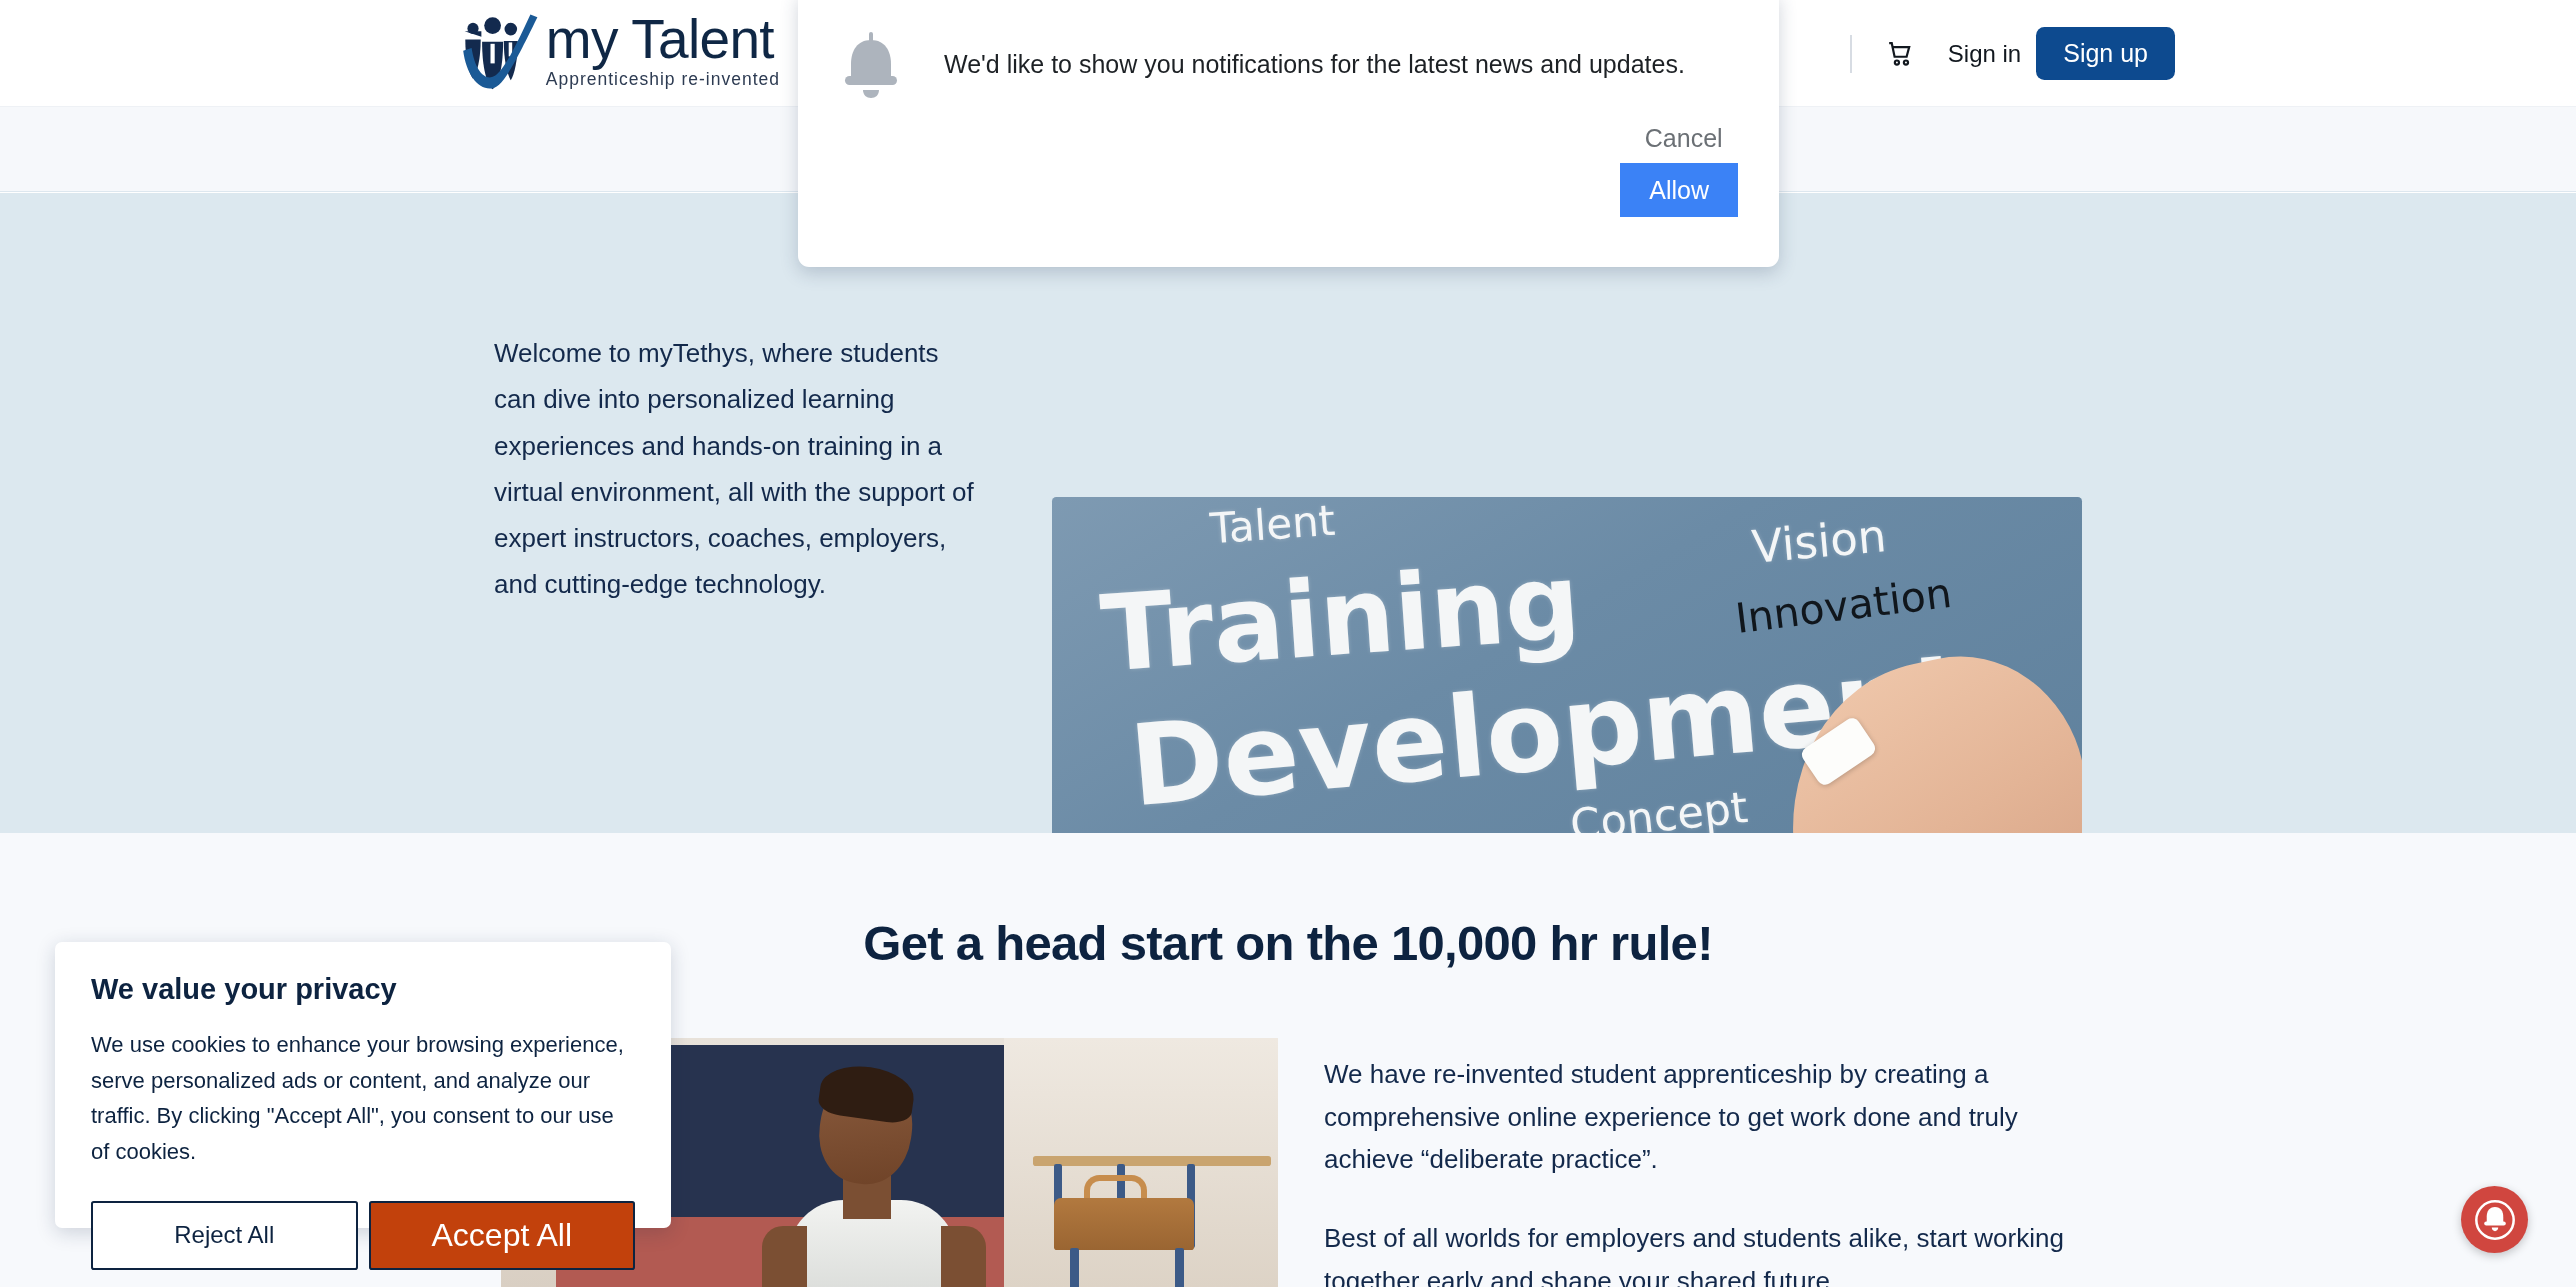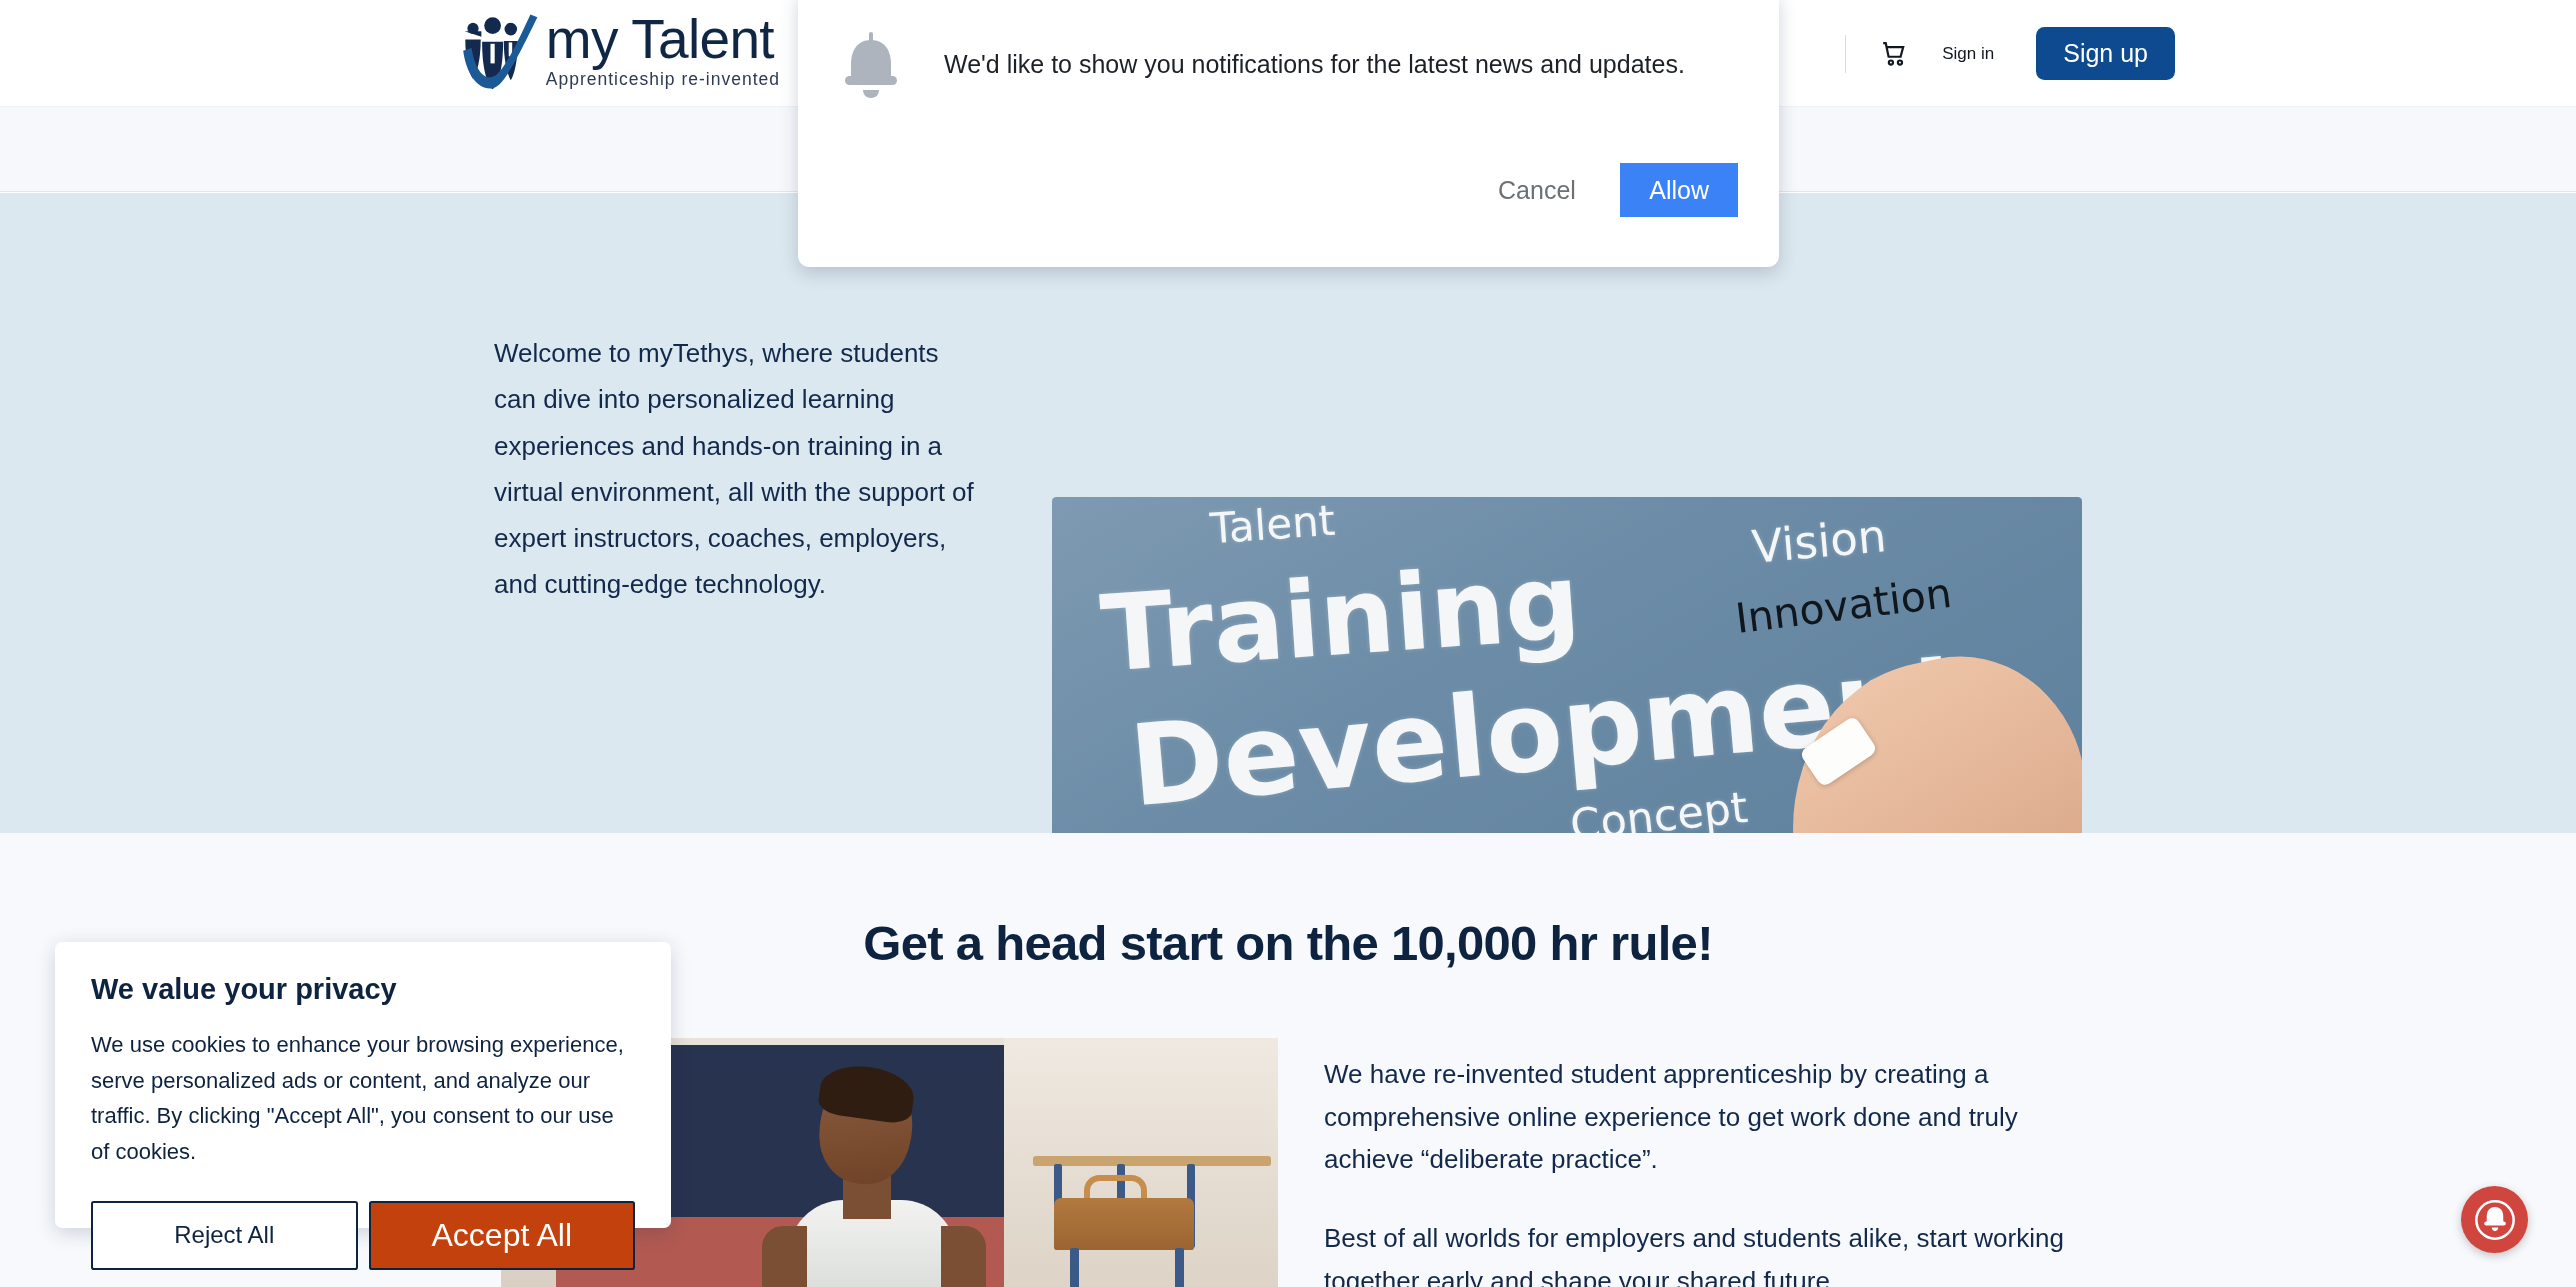--- a/index.html
+++ b/index.html
@@ -19,21 +19,21 @@
   }
   .logo-wrap { position: absolute; left: 459px; top: 9.8px; display: flex; align-items: flex-end; }
   .logo-mark { width: 84px; height: 83px; flex: none; }
   .logo-textblock { margin-left: 2.8px; padding-bottom: 2.8px; }
   .logo-word { font-size: 55px; line-height: 0.95; color: #0f2745; font-weight: 400; letter-spacing: -0.7px; }
   .logo-tag { font-size: 17.5px; color: #2d3b52; letter-spacing: 1px; margin-top: 4.2px; }
 
   .header-right { position: absolute; right: 401px; top: 0; height: 107px; display: flex; align-items: center; gap: 0; }
   .hdr-divider { width: 1.4px; height: 38px; background: #d7dce3; margin-right: 28px; }
   .cart-btn { width: 39px; height: 39px; display:flex; align-items:center; justify-content:center; cursor:pointer; }
-  .signin-link { font-size: 17px; color: #12181f; margin-left: 29px; margin-right: 42px; cursor: pointer; white-space: nowrap; }
+  .signin-link { font-size: 24px; color: #12181f; margin-left: 29px; margin-right: 15px; cursor: pointer; white-space: nowrap; }
   .signup-btn {
     background: #0d4a8f; color: #ffffff; font-size: 25px;
     padding: 12px 27px; border-radius: 8.4px; border: none; cursor: pointer;
     white-space: nowrap;
   }
 
   
   .subnav { position: absolute; top: 107px; left: 0; width: 2576px; height: 85px; background: #f6f8fb; border-bottom:0.7px solid #dde7ef; }
 
   
@@ -103,21 +103,21 @@
   
   .notif-dialog {
     position: absolute; left: 798px; top: -5.6px; width: 981px; height: 273px;
     background: #ffffff; border-radius: 0 0 11.2px 11.2px;
     box-shadow: 0 5.6px 18px rgba(40,60,90,.22);
     z-index: 60;
   }
   .notif-top { display: flex; align-items: flex-start; padding: 34px 42px 0 41px; }
   .notif-bell { width: 64px; height: 70px; flex: none; margin-top: 1.4px; }
   .notif-text { font-size: 25px; color: #1d2125; margin-left: 41px; margin-top: 19.6px; line-height: 1.35; }
-  .notif-actions { position: absolute; right: 41px; bottom: 50px; display: flex; align-items: center; }
+  .notif-actions { position: absolute; right: 41px; bottom: 50px; display: flex; align-items: flex-end; flex-direction: column; }
   .btn-cancel { font-size: 25px; color: #6b7075; background: none; border: none; cursor: pointer; padding: 9.8px 15.4px; }
   .btn-allow {
     font-size: 25px; color:#ffffff; background:#3b82f6; border:none; border-radius: 0;
     padding: 12.6px 29px; margin-left: 29px; cursor: pointer;
   }
 
   
   .cookie {
     position: absolute; left: 55px; top: 942px; width: 616px; height: 286px;
     background: #ffffff; border-radius: 7px;

